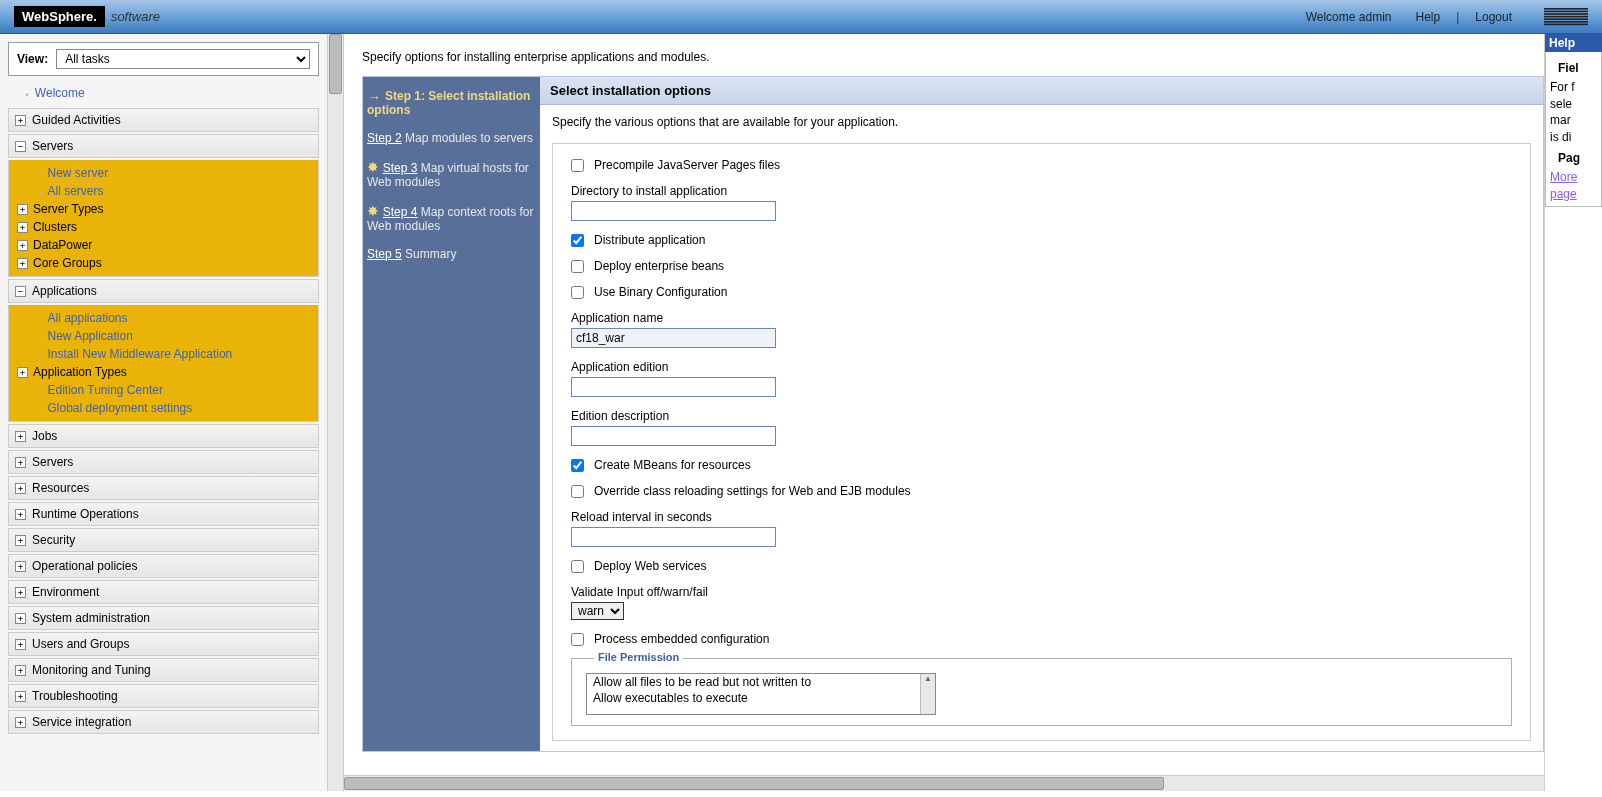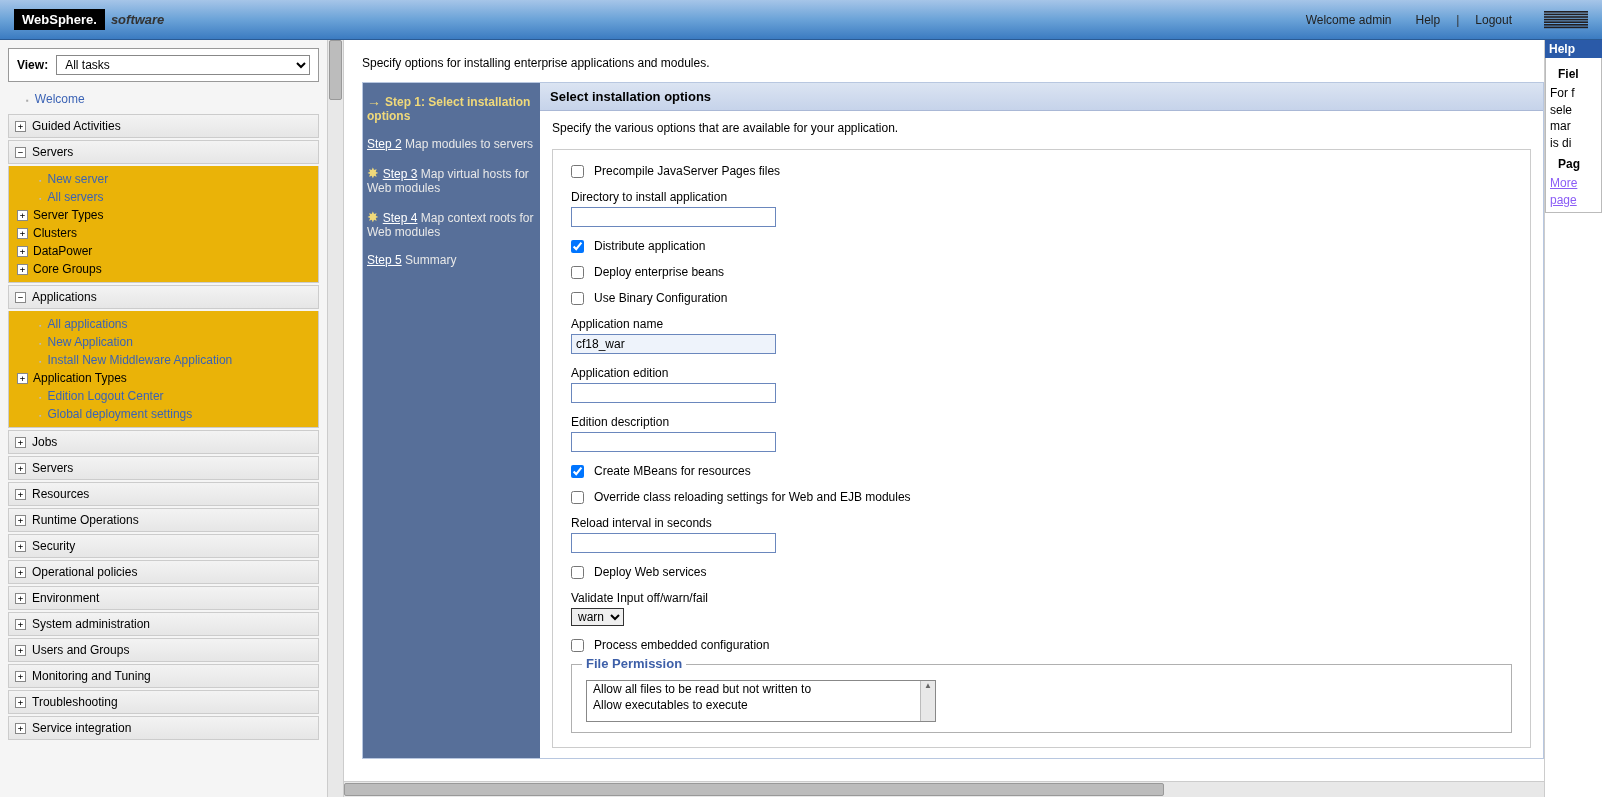--- a/index.html
+++ b/index.html
@@ -1,21 +1,21 @@
 <!DOCTYPE html>
 <html><head>
 <meta charset="utf-8">
 <style>
 * { box-sizing: border-box; margin: 0; padding: 0; }
 body { font-family: Arial, Helvetica, sans-serif; font-size: 12px; color: #000; background: #fff; overflow: hidden; }
 
 
-.header-bar { height: 40px; background: linear-gradient(to bottom, #a6c5e8 0%, #6ba3d8 50%, #3b7bc1 100%); display: flex; align-items: center; padding: 0 14px; border-bottom: 1px solid #2a5a94; }
+.header-bar { height: 34px; background: linear-gradient(to bottom, #a6c5e8 0%, #6ba3d8 50%, #3b7bc1 100%); display: flex; align-items: center; padding: 0 14px; border-bottom: 1px solid #2a5a94; }
 .logo-box { background: #000; color: #fff; padding: 3px 8px; font-weight: bold; font-size: 13px; display: flex; align-items: center; }
-.logo-suffix { font-size: 13px; color: #333; margin-left: 6px; font-style: italic; font-weight: bold; }
+.logo-suffix { font-size: 13px; color: #333; margin-left: 6px; font-style: italic; }
 .header-spacer { flex: 1; }
 .header-link { color: #222; font-size: 12px; margin: 0 12px; cursor: pointer; }
 .header-sep { color: #333; margin: 0 4px; }
 .ibm-logo { margin-left: 20px; font-family: Georgia, serif; letter-spacing: -1px; }
 .ibm-logo svg { display:block; }
 
 
 .body-wrap { display: flex; height: calc(797px - 40px); position: relative; }
 
 
@@ -55,21 +55,21 @@
 .wizard-body-inner { padding:10px 12px; }
 .wizard-desc { margin-bottom:14px; }
 .opt-group { border:1px solid #ccc; padding:14px 18px; margin:0 0 0 0; }
 .opt-row { margin-bottom:12px; display:flex; align-items:center; }
 .opt-row input[type=checkbox]{ margin-right:10px; }
 .opt-label-block { margin-bottom:3px; }
 .opt-input { width:205px; border:1px solid #6a87bd; padding:2px 4px; font-size:12px; }
 .opt-input.hl { background:#eef3fb; }
 .opt-select { border:1px solid #333; padding:0 2px; font-size:12px; }
 .field-permission { border:1px solid #b0b0b0; margin-top:6px; position:relative; }
-.field-permission-legend { position:relative; top:-9px; left:10px; background:#fff; padding:0 4px; color:#3d5fa8; font-weight:bold; font-size:13px; display:inline-block; }
+.field-permission-legend { position:relative; top:-9px; left:22px; background:#fff; padding:0 4px; color:#3d5fa8; font-weight:bold; font-size:11px; display:inline-block; }
 .perm-listbox { margin:0 14px 10px 14px; border:1px solid #888; height:42px; overflow:hidden; position:relative; background:#fff; width:350px; }
 .perm-listbox .perm-item { padding:1px 6px; font-size:12px; }
 .perm-listbox .perm-scroll { position:absolute; right:0; top:0; bottom:0; width:15px; background:#e8e8e8; border-left:1px solid #bbb; }
 .perm-listbox .perm-scroll::before { content:"▲"; position:absolute; top:0; left:0; right:0; text-align:center; font-size:8px; color:#666; }
 
 .hscroll { height:16px; background:#e8e8e8; border-top:1px solid #ccc; position:absolute; left:0; right:0; bottom:0; }
 .hscroll-thumb { position:absolute; top:1px; bottom:1px; left:0; width:820px; background:#bcbcbc; border:1px solid #999; border-radius:2px; }
 
 
 .right-help { width:58px; border-left:1px solid #ccc; background:#fff; padding:0; font-size:12px; overflow:hidden; }
@@ -151,21 +151,21 @@
               <span>Applications</span>
             </div>
             <div class="nav-sub">
               <a class="nav-sub-link">All applications</a>
               <a class="nav-sub-link">New Application</a>
               <a class="nav-sub-link">Install New Middleware Application</a>
               <div class="nav-sub-group">
                 <span class="nav-toggle">+</span>
                 <span>Application Types</span>
               </div>
-              <a class="nav-sub-link">Edition Logout Center</a>
+              <a class="nav-sub-link">Edition Tuning Center</a>
               <a class="nav-sub-link">Global deployment settings</a>
             </div>
             <div class="nav-group">
               <span class="nav-toggle">+</span>
               <span>Jobs</span>
             </div>
             <div class="nav-group">
               <span class="nav-toggle">+</span>
               <span>Servers</span>
             </div>

